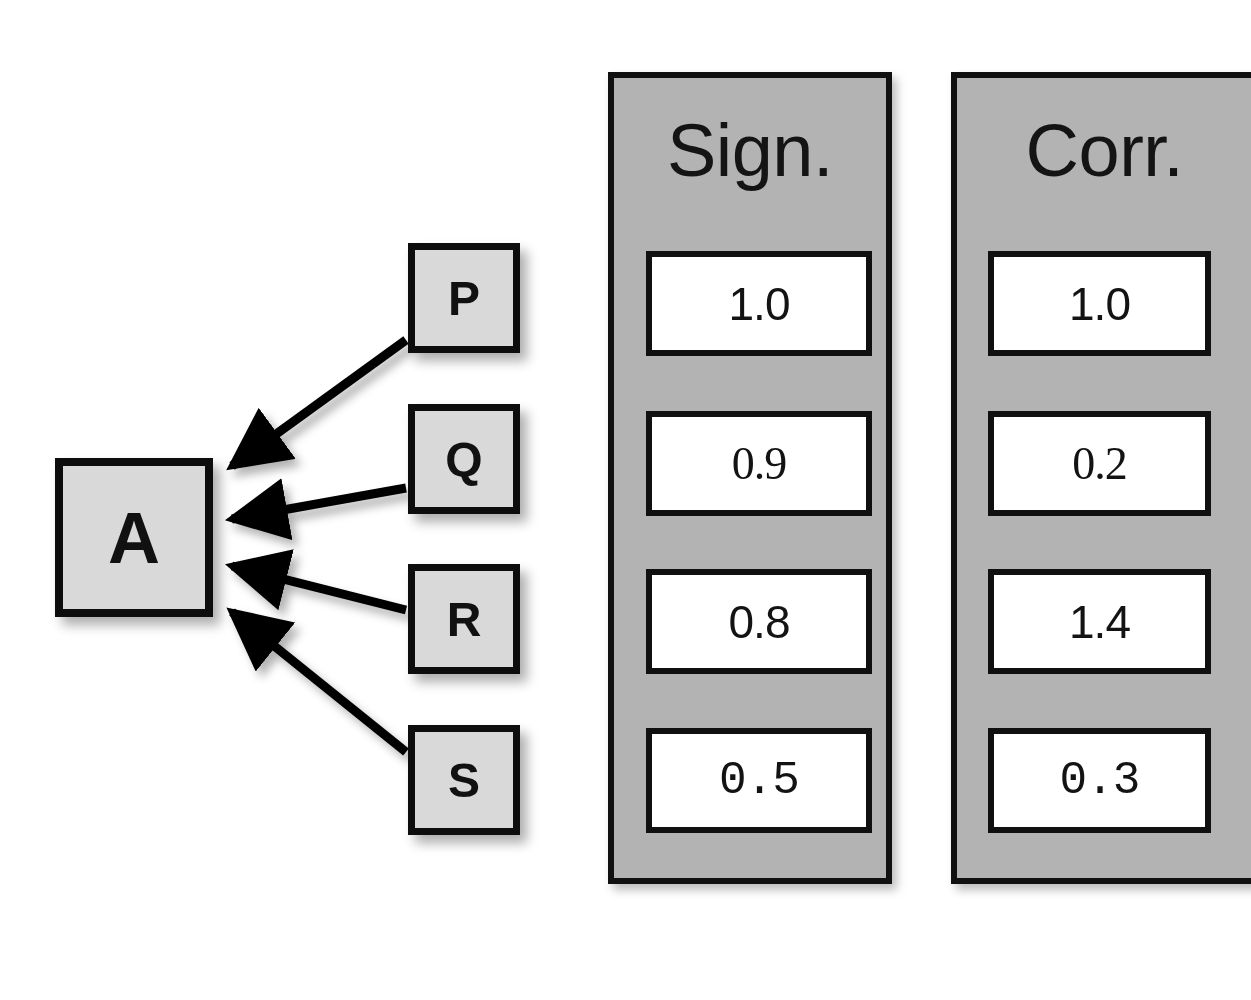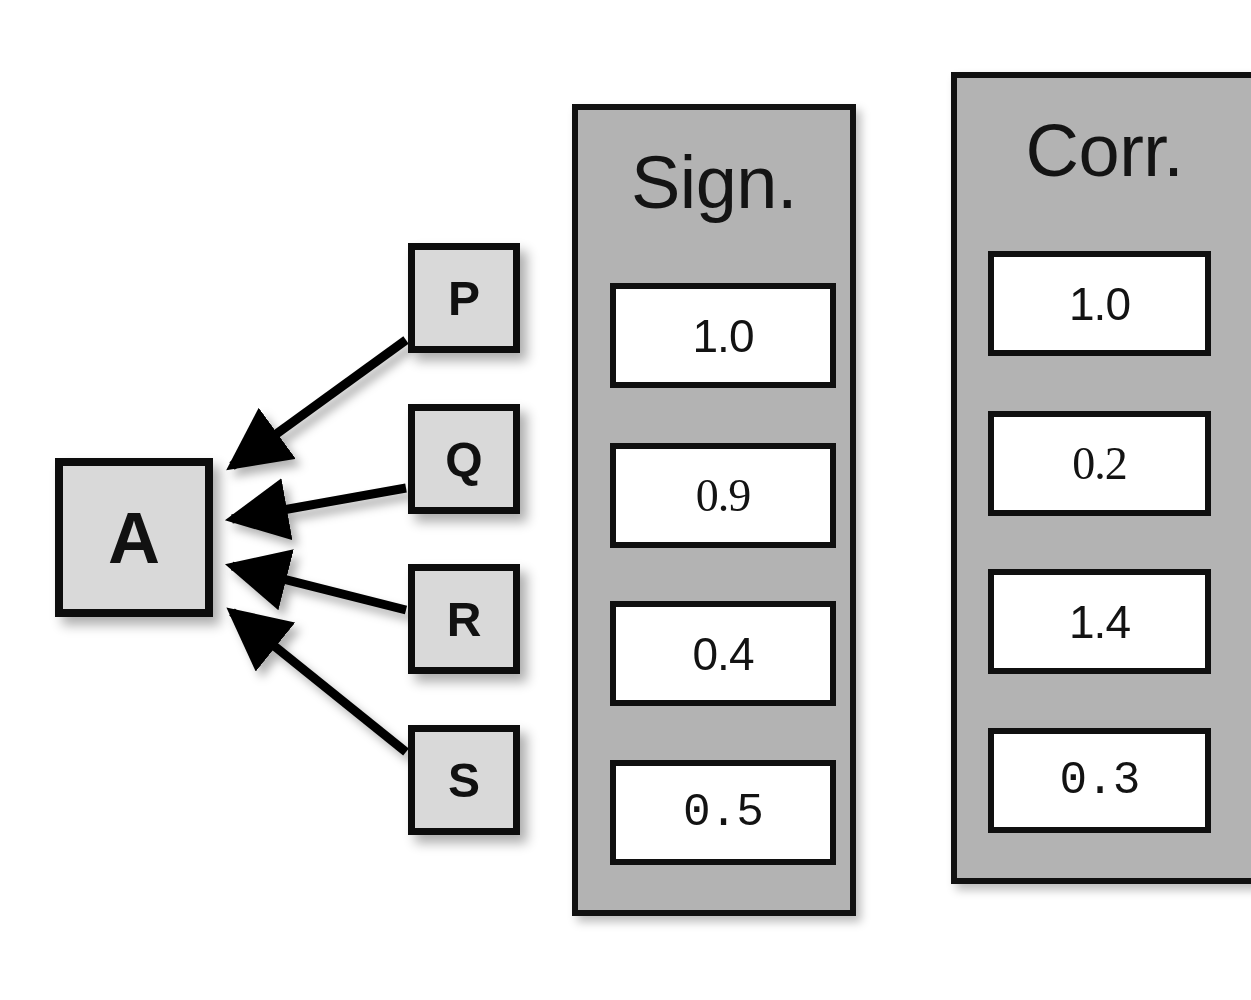--- a/index.html
+++ b/index.html
@@ -62,21 +62,21 @@
   
   .panel {
     position: absolute;
     box-sizing: border-box;
     background: #b3b3b3;
     border: 6px solid #111111;
     top: 72px;
     height: 812px;
     box-shadow: 5px 6px 9px rgba(0,0,0,0.26);
   }
-  .panel-sign { left: 572px; width: 284px; margin-top: 32px; }
+  .panel-sign { left: 608px; width: 284px; }
   .panel-corr { left: 951px; width: 307px; }
 
   .panel-header {
     position: absolute;
     left: 0;
     right: 0;
     top: 36px;
     text-align: center;
     font-size: 74px;
     line-height: 1;
@@ -148,21 +148,21 @@
   </div>
   <div class="node node-small node-s">
     <span>S</span>
   </div>
 
   <div class="panel panel-sign">
     <div class="panel-header">Sign.</div>
     <div class="cells">
       <div class="cell cell-0">1.0</div>
       <div class="cell cell-1">0.9</div>
-      <div class="cell cell-2">0.4</div>
+      <div class="cell cell-2">0.8</div>
       <div class="cell cell-3">0.5</div>
     </div>
   </div>
 
   <div class="panel panel-corr">
     <div class="panel-header">Corr.</div>
     <div class="cells">
       <div class="cell cell-0">1.0</div>
       <div class="cell cell-1">0.2</div>
       <div class="cell cell-2">1.4</div>

